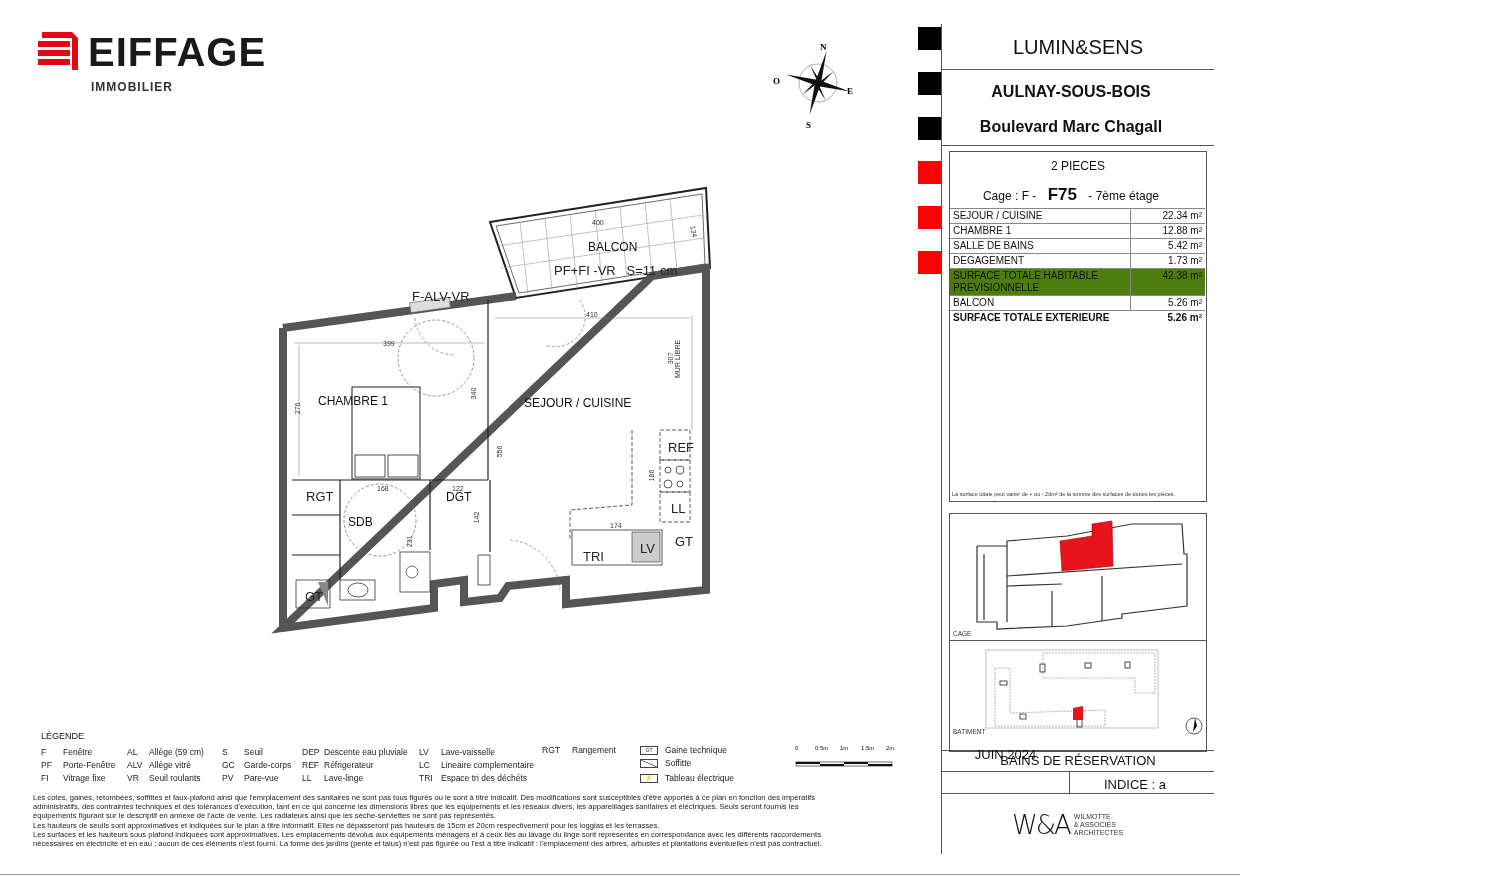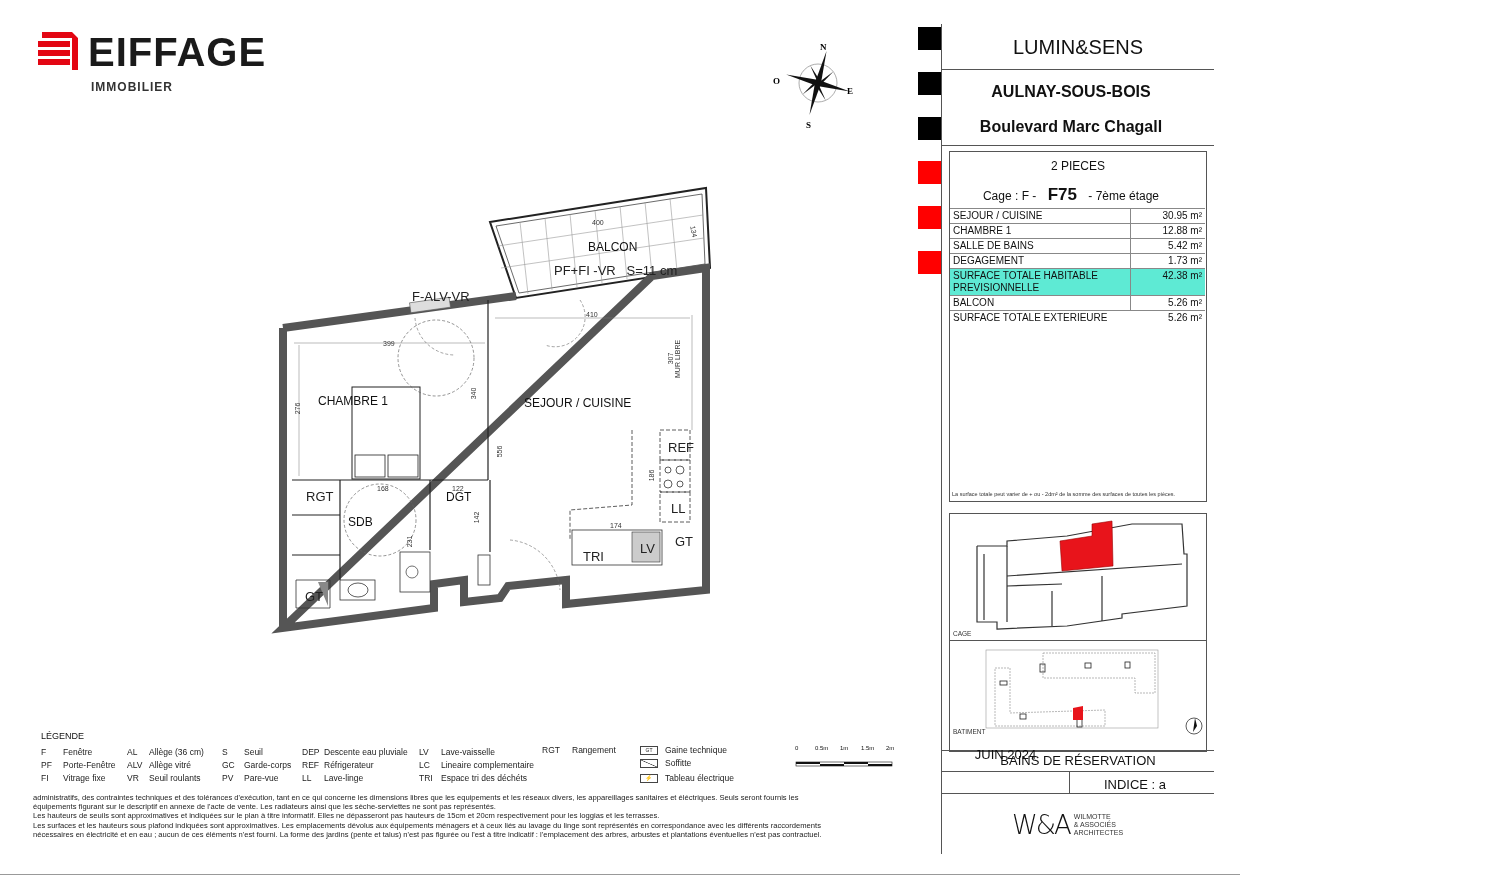--- a/index.html
+++ b/index.html
@@ -16,22 +16,22 @@
   .title-proj{left:942px;top:36px;width:272px;text-align:center;font-size:20px;}
   .title-city{left:942px;top:83px;width:258px;text-align:center;font-size:16px;font-weight:bold;}
   .title-street{left:942px;top:118px;width:258px;text-align:center;font-size:16px;font-weight:bold;}
   .table-box{left:949px;top:151px;width:256px;height:349px;border:1px solid #555;}
   .pieces{left:949px;top:159px;width:258px;text-align:center;font-size:12px;}
   .cage{left:949px;top:185px;width:244px;text-align:center;font-size:12px;}
   .cage b{font-size:17px;margin:0 8px;}
   table.surf{position:absolute;left:950px;top:208px;width:255px;border-collapse:collapse;font-size:10px;}
   table.surf td{border-top:1px solid #888;padding:1px 3px;line-height:12px;vertical-align:top;}
   table.surf td.v{text-align:right;border-left:1px solid #888;width:66px;}
-  table.surf tr.tot td{background:#5eead4;}
-  table.surf tr.last td{border-bottom:1px solid #888;}
+  table.surf tr.tot td{background:#4d7c0f;}
+  table.surf tr.last td{border-bottom:1px solid #888;font-weight:bold;}
   .note{left:952px;top:491px;font-size:5.5px;color:#333;}
   .kp-box{left:949px;top:513px;width:256px;height:237px;border:1px solid #555;}
   .kp-div{left:950px;top:640px;width:256px;height:1px;background:#555;}
   .kp-lbl{font-size:6.5px;color:#333;}
   .foot-title{left:942px;top:753px;width:272px;text-align:center;font-size:13px;}
   .foot-date{left:942px;top:747px;width:127px;text-align:center;font-size:13px;}
   .foot-ind{left:1070px;top:777px;width:130px;text-align:center;font-size:13px;}
   .wa-logo{left:1012px;top:810px;}
   .wa-mark{font-size:26px;letter-spacing:-2px;font-family:"DejaVu Sans",sans-serif;font-weight:200;}
   .wa-txt{font-size:7px;line-height:8px;color:#333;margin-left:4px;}
@@ -202,21 +202,21 @@
   <span>F</span>
   <span>-</span>
   <b>F75</b>
   <span>-</span>
   <span>7ème étage</span>
 </div>
 <table class="surf">
   <tbody>
       <tr>
         <td>SEJOUR / CUISINE</td>
-        <td class="v">30.95 m²</td>
+        <td class="v">22.34 m²</td>
       </tr>
   <tr>
         <td>CHAMBRE 1</td>
         <td class="v">12.88 m²</td>
       </tr>
   <tr>
         <td>SALLE DE BAINS</td>
         <td class="v">5.42 m²</td>
       </tr>
   <tr>
@@ -292,21 +292,21 @@
   </div>
 </div>
 
 <div class="abs leg-h">LÉGENDE</div>
 <div class="abs leg" style="left:41px;top:747px">
   <div><span class="ab">F</span><span>Fenêtre</span></div>
   <div style="margin-top:3px"><span class="ab">PF</span><span>Porte-Fenêtre</span></div>
   <div style="margin-top:3px"><span class="ab">FI</span><span>Vitrage fixe</span></div>
 </div>
 <div class="abs leg" style="left:127px;top:747px">
-  <div><span class="ab">AL</span><span>Allège (36 cm)</span></div>
+  <div><span class="ab">AL</span><span>Allège (59 cm)</span></div>
   <div style="margin-top:3px"><span class="ab">ALV</span><span>Allège vitré</span></div>
   <div style="margin-top:3px"><span class="ab">VR</span><span>Seuil roulants</span></div>
 </div>
 <div class="abs leg" style="left:222px;top:747px">
   <div><span class="ab">S</span><span>Seuil</span></div>
   <div style="margin-top:3px"><span class="ab">GC</span><span>Garde-corps</span></div>
   <div style="margin-top:3px"><span class="ab">PV</span><span>Pare-vue</span></div>
 </div>
 <div class="abs leg" style="left:302px;top:747px">
   <div><span class="ab">DEP</span><span>Descente eau pluviale</span></div>
@@ -347,20 +347,21 @@
   <svg width="100" height="10" viewBox="0 0 100 10">
     <rect x="1" y="4" width="96" height="4" fill="none" stroke="#111" stroke-width="0.6"></rect>
     <rect x="1" y="4" width="24" height="2" fill="#111"></rect>
       <rect x="25" y="6" width="24" height="2" fill="#111"></rect>
     <rect x="49" y="4" width="24" height="2" fill="#111"></rect>
       <rect x="73" y="6" width="24" height="2" fill="#111"></rect>
   </svg>
 </div>
 
 <div class="abs disc">
+  <div>Les cotes, gaines, retombées, soffittes et faux-plafond ainsi que l'emrplacement des sanitaires ne sont  pas tous figurés ou le sont à titre indicatif. Des modifications sont susceptibles d'être apportés à ce plan en fonction des imperatifs</div>
   <div>administratifs, des contraintes techniques et des tolérances d'exécution, tant en ce qui concerne les dimensions libres que les equipements et les réseaux divers, les appareillages sanitaires et éléctriques. Seuls seront fournis les</div>
   <div>équipements figurant sur le descriptif en annexe de l'acte de vente. Les radiateurs ainsi que les sèche-serviettes ne sont pas représentés.</div>
   <div>Les hauteurs de seuils sont approximatives et indiquées sur le plan à titre informatif. Elles ne dépasseront pas hauteurs de 15cm et 20cm respectivement pour les loggias et les terrasses.</div>
   <div>Les surfaces et les hauteurs sous plafond indiquées sont approximatives. Les emplacements dévolus aux équipements ménagers et à ceux liés au lavage du linge sont représentés en correspondance avec les différents raccordements</div>
   <div>nécessaires en électricité et en eau ; aucun de ces éléments n'est fourni. La forme des jardins (pente et talus) n'est pas figurée ou l'est à titre indicatif : l'emplacement des arbres, arbustes et plantations éventuelles n'est pas contractuel.</div>
 </div>
 
 <div class="abs bottom-rule"></div>
 
 </body></html>

